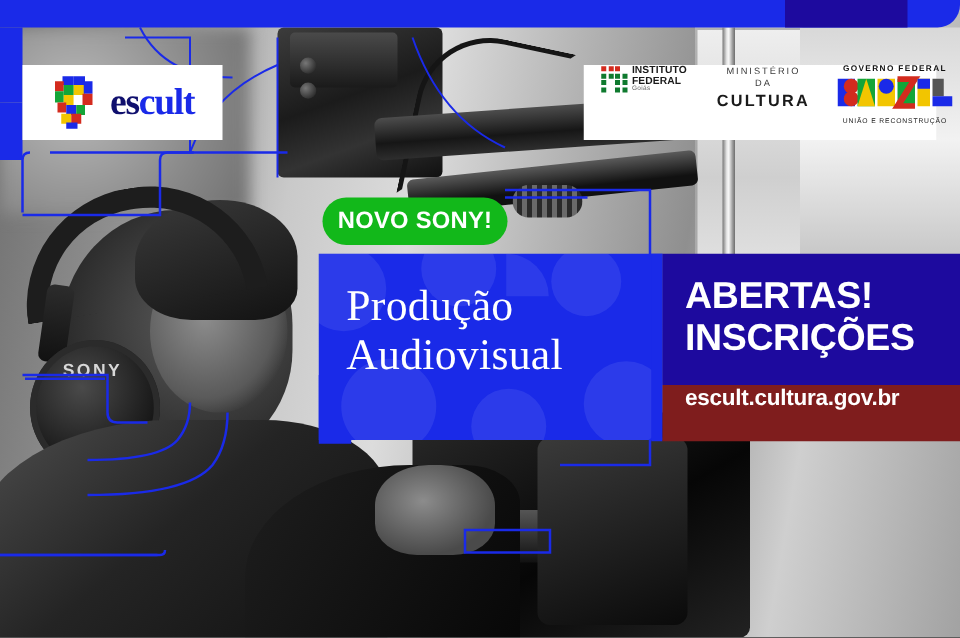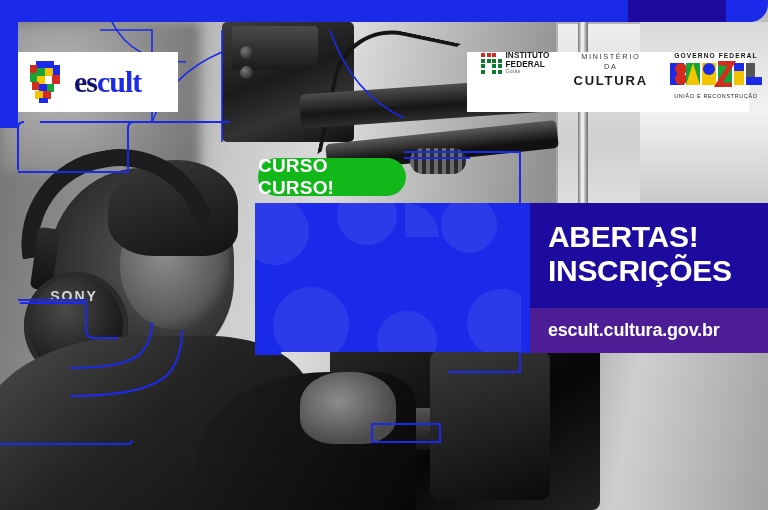--- a/index.html
+++ b/index.html
@@ -152,21 +152,21 @@
   .left-edge{
     position:absolute;left:0;top:22px;width:18px;height:60px;background:#1a2ae8;
   }
   .left-edge2{
     position:absolute;left:0;top:82px;width:18px;height:46px;background:#1a2ae8;
   }
 
   
   .logo-box{
     position:absolute;left:18px;top:52px;width:160px;height:60px;
-    background:#ffffff;display:flex;align-items:center;gap:8px;padding:0 8px;
+    background:#ffffff;display:flex;align-items:center;gap:8px;padding:0 22px;
     box-sizing:border-box;
   }
   .logo-mark{width:40px;height:44px;flex:none;}
   .logo-word{
     font-size:30px;font-weight:700;letter-spacing:-1px;
     font-family:"Liberation Serif",serif;line-height:1;
   }
   .logo-word .es{color:#10106e;}
   .logo-word .cult{color:#1a2ae8;}
 
@@ -216,22 +216,22 @@
 
   
   .cta-panel{
     position:absolute;left:530px;top:203px;width:238px;height:105px;background:#1d0a9e;
   }
   .cta-text{
     position:absolute;left:18px;top:17px;color:#fff;
     font-size:30px;font-weight:700;line-height:1.14;letter-spacing:-.3px;
   }
   .url-band{
-    position:absolute;left:530px;top:308px;width:238px;height:45px;background:#4c1d95;
-    display:flex;align-items:center;
+    position:absolute;left:530px;top:308px;width:238px;height:45px;background:#7f1d1d;
+    display:flex;
   }
   .url-band span{
     color:#fff;font-size:18px;font-weight:700;margin-left:18px;letter-spacing:-.2px;
   }
   .blue-strip{
     position:absolute;left:521px;top:203px;width:9px;height:150px;background:#1a2ae8;
   }
   .blue-chip{
     position:absolute;left:255px;top:300px;width:26px;height:55px;background:#1a2ae8;
   }
@@ -376,34 +376,38 @@
           <rect x="64" y="2" width="10" height="8" fill="#1a2ae8"></rect>
           <rect x="76" y="2" width="9" height="14" fill="#555"></rect>
           <rect x="76" y="16" width="16" height="8" fill="#1a2ae8"></rect>
         </svg>
       </div>
       <div class="br-b">UNIÃO E RECONSTRUÇÃO</div>
     </div>
   </div>
 
   <div class="badge">
-    <span>CURSO CURSO!</span>
+    <span>NOVO SONY!</span>
   </div>
 
   <div class="blue-chip"></div>
   <div class="title-panel">
     <svg class="pat" viewBox="0 0 275 149">
       <circle cx="20" cy="28" r="34" fill="#7e8cf5"></circle>
       <circle cx="112" cy="12" r="30" fill="#7e8cf5"></circle>
       <path d="M150 0 a34 34 0 0 1 34 34 h-34 Z" fill="#7e8cf5"></path>
       <circle cx="214" cy="22" r="28" fill="#7e8cf5"></circle>
       <circle cx="56" cy="122" r="38" fill="#7e8cf5"></circle>
       <circle cx="152" cy="138" r="30" fill="#7e8cf5"></circle>
       <circle cx="246" cy="120" r="34" fill="#7e8cf5"></circle>
     </svg>
+    <div class="title-text">
+      <div>Produção</div>
+      <div>Audiovisual</div>
+    </div>
   </div>
   <div class="blue-strip"></div>
 
   <div class="cta-panel">
     <div class="cta-text">
       <div>ABERTAS!</div>
       <div>INSCRIÇÕES</div>
     </div>
   </div>
 

